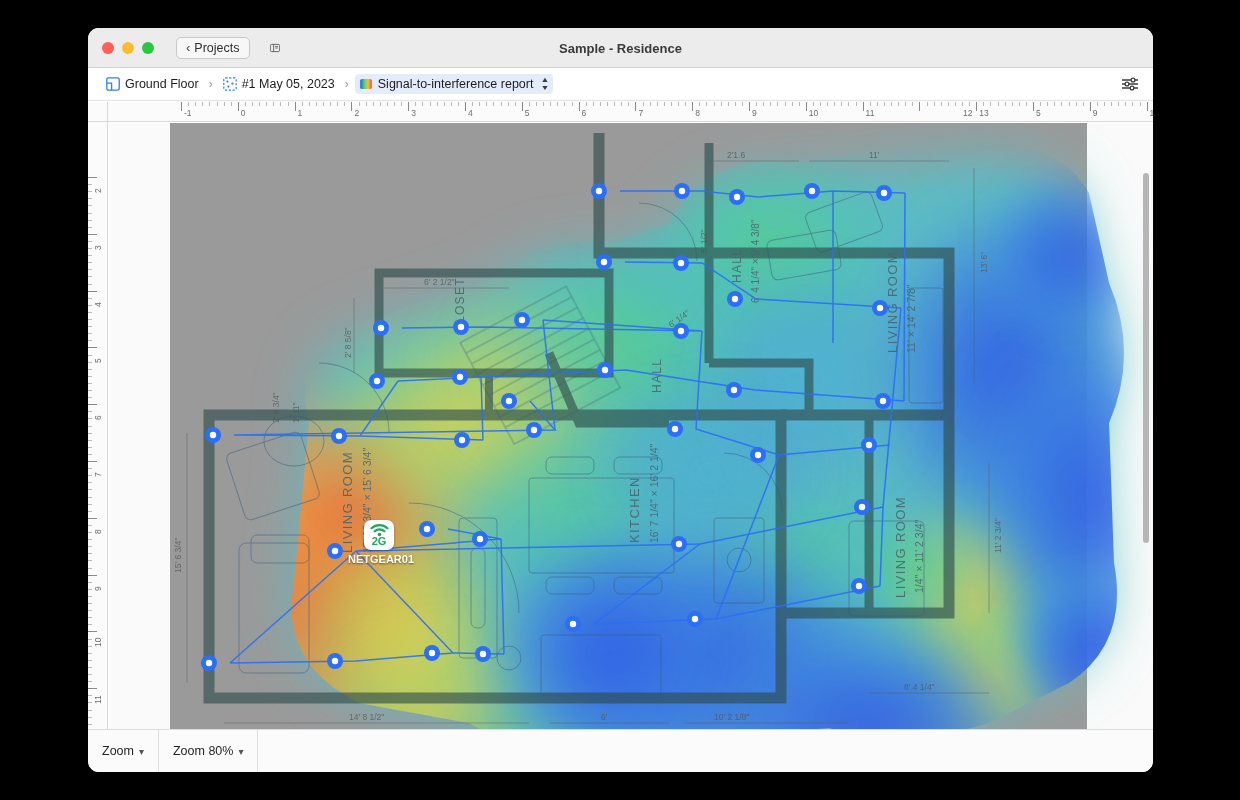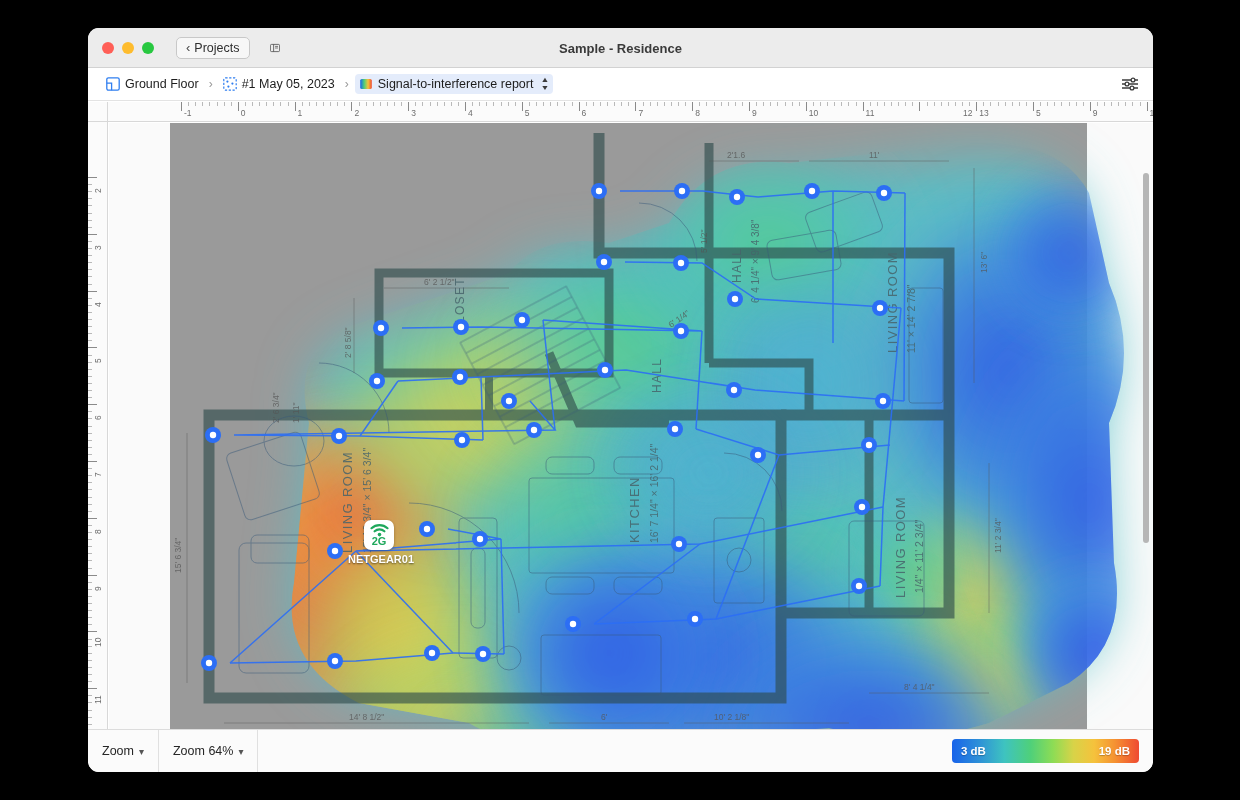--- a/index.html
+++ b/index.html
@@ -851,23 +851,19 @@
 
     <div id="vscroll"></div>
   </div>
 
   <div id="bottombar">
     <div class="bb-menu">
       <span>Zoom</span>
       <span style="font-size:10px;color:#555;">▾</span>
     </div>
     <div class="bb-menu">
-      <span>Zoom 64%</span>
+      <span>Zoom 80%</span>
       <span style="font-size:10px;color:#555;">▾</span>
     </div>
 
-    <div id="legend">
-      <span>3 dB</span>
-      <span>19 dB</span>
-    </div>
   </div>
 
 </div>
 
 </body></html>

